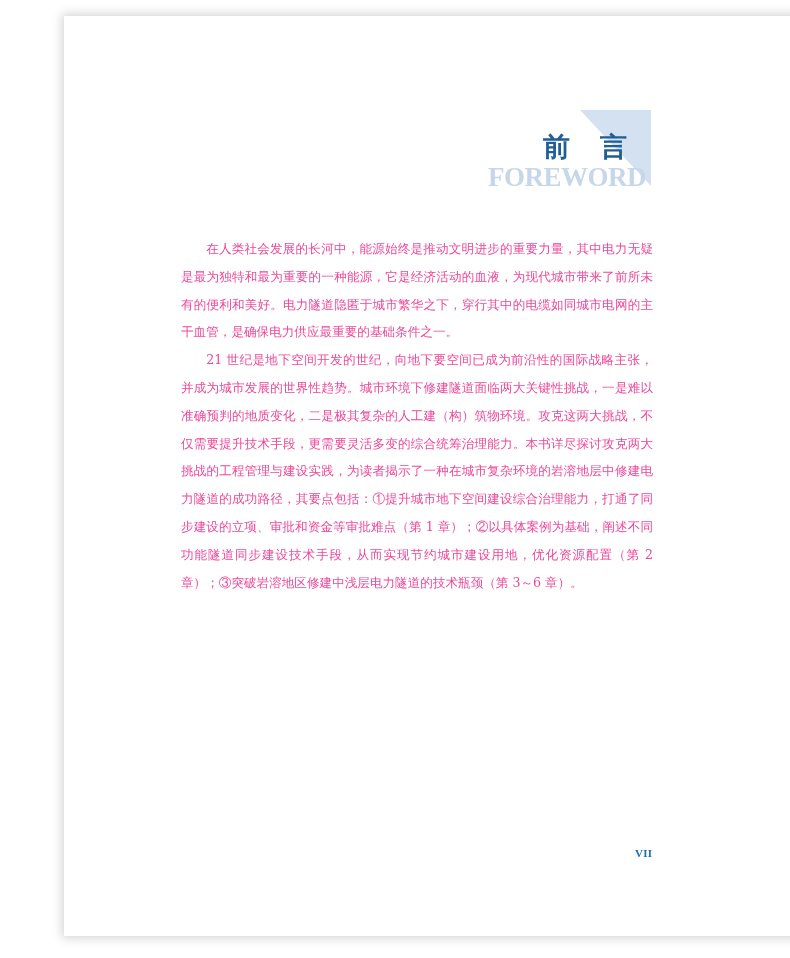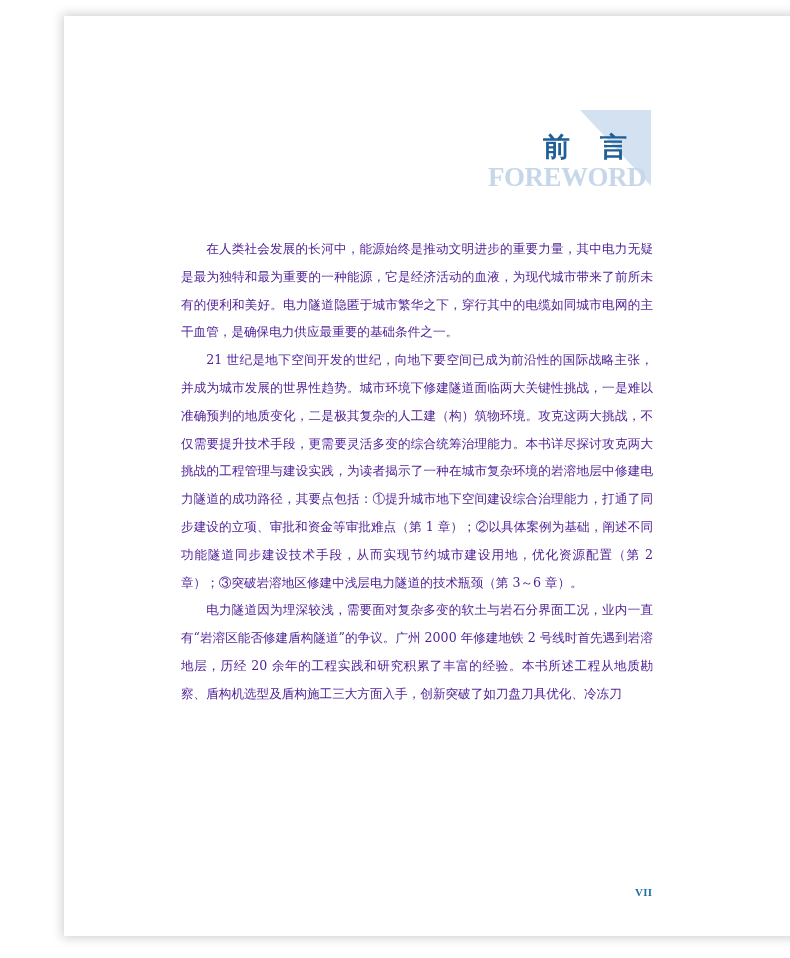--- a/index.html
+++ b/index.html
@@ -64,32 +64,32 @@
       white-space: nowrap;
     }
     .body-text {
       position: absolute;
       left: 117px;
       top: 219px;
       width: 472px;
       font-family: "DejaVu Serif", "Liberation Serif", serif;
       font-size: 12.6px;
       line-height: 27.8px;
-      color: #4c1d95;
+      color: #ec4899;
       text-align: justify;
       text-justify: inter-character;
     }
     .body-text p {
       margin: 0;
       text-indent: 2em;
     }
     .page-number {
       position: absolute;
       left: 571px;
-      top: 870px;
+      top: 831px;
       font-family: "Liberation Serif", "DejaVu Serif", serif;
       font-weight: bold;
       font-size: 11px;
       color: #1f6fa8;
       letter-spacing: 0.3px;
     }
   </style>
 </head>
 <body>
 
@@ -97,18 +97,17 @@
 
   <div class="title-block">
     <div class="triangle"></div>
     <div class="title-cn">前言</div>
     <div class="title-en">FOREWORD</div>
   </div>
 
   <div class="body-text">
     <p>在人类社会发展的长河中，能源始终是推动文明进步的重要力量，其中电力无疑是最为独特和最为重要的一种能源，它是经济活动的血液，为现代城市带来了前所未有的便利和美好。电力隧道隐匿于城市繁华之下，穿行其中的电缆如同城市电网的主干血管，是确保电力供应最重要的基础条件之一。</p>
     <p>21 世纪是地下空间开发的世纪，向地下要空间已成为前沿性的国际战略主张，并成为城市发展的世界性趋势。城市环境下修建隧道面临两大关键性挑战，一是难以准确预判的地质变化，二是极其复杂的人工建（构）筑物环境。攻克这两大挑战，不仅需要提升技术手段，更需要灵活多变的综合统筹治理能力。本书详尽探讨攻克两大挑战的工程管理与建设实践，为读者揭示了一种在城市复杂环境的岩溶地层中修建电力隧道的成功路径，其要点包括：①提升城市地下空间建设综合治理能力，打通了同步建设的立项、审批和资金等审批难点（第 1 章）；②以具体案例为基础，阐述不同功能隧道同步建设技术手段，从而实现节约城市建设用地，优化资源配置（第 2 章）；③突破岩溶地区修建中浅层电力隧道的技术瓶颈（第 3～6 章）。</p>
-    <p>电力隧道因为埋深较浅，需要面对复杂多变的软土与岩石分界面工况，业内一直有“岩溶区能否修建盾构隧道”的争议。广州 2000 年修建地铁 2 号线时首先遇到岩溶地层，历经 20 余年的工程实践和研究积累了丰富的经验。本书所述工程从地质勘察、盾构机选型及盾构施工三大方面入手，创新突破了如刀盘刀具优化、冷冻刀</p>
   </div>
 
   <div class="page-number">VII</div>
 
 </div>
 
 </body></html>

